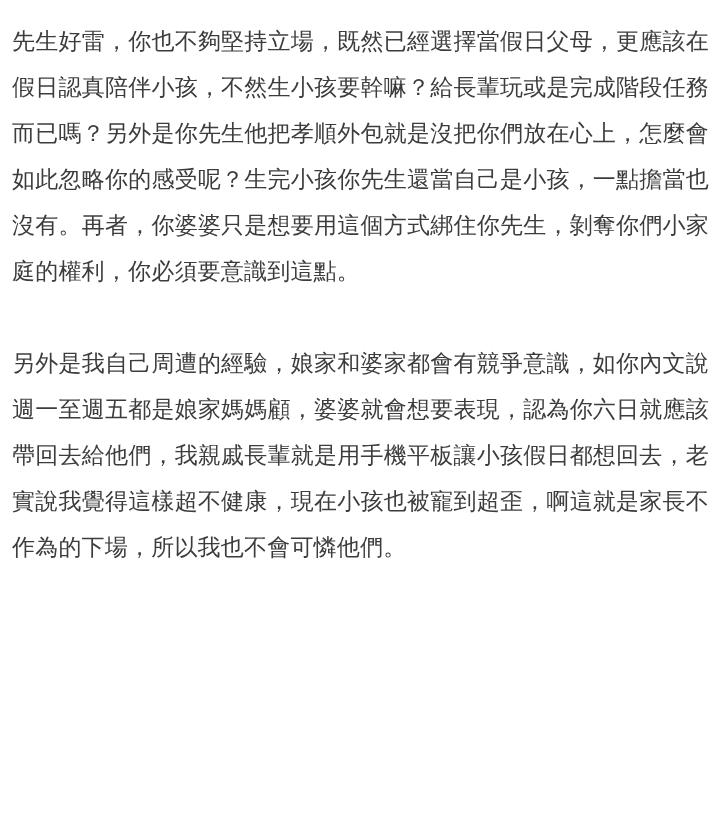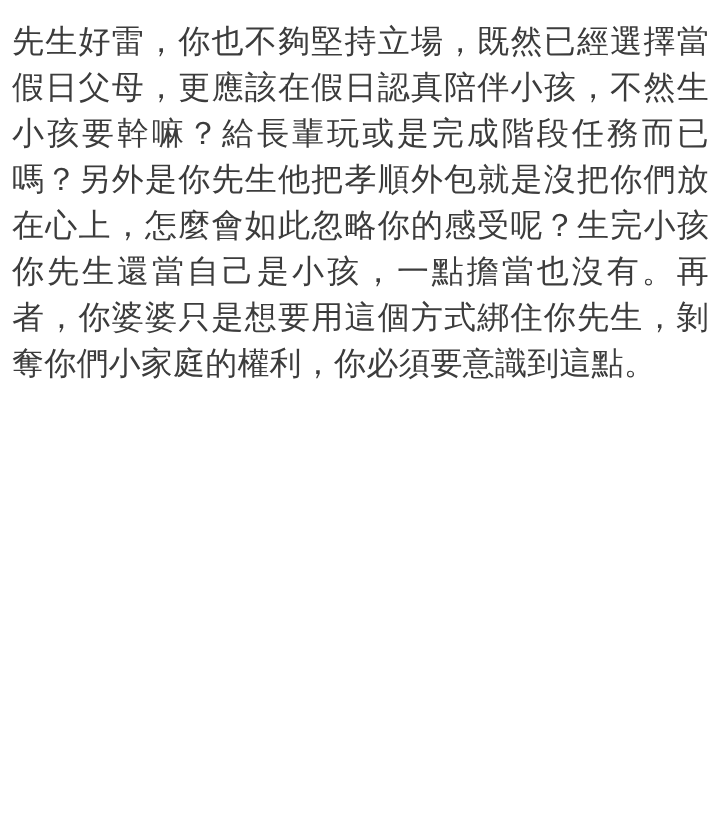--- a/index.html
+++ b/index.html
@@ -15,31 +15,32 @@
     overflow: hidden;
   }
   .page {
     width: 719px;
     height: 829px;
     box-sizing: border-box;
     padding: 18px 10px 10px 12px;
     background: #ffffff;
   }
   .paragraph {
-    font-size: 32px;
+    font-size: 23px;
     line-height: 46px;
     letter-spacing: 0.2px;
     color: #3c3c3c;
     text-align: justify;
     text-justify: inter-ideograph;
     margin: 0;
     font-weight: 400;
   }
   .paragraph + .paragraph {
     margin-top: 46px;
   }
 </style>
 </head>
 <body>
 
 <div class="page">
   <p class="paragraph">先生好雷，你也不夠堅持立場，既然已經選擇當假日父母，更應該在假日認真陪伴小孩，不然生小孩要幹嘛？給長輩玩或是完成階段任務而已嗎？另外是你先生他把孝順外包就是沒把你們放在心上，怎麼會如此忽略你的感受呢？生完小孩你先生還當自己是小孩，一點擔當也沒有。再者，你婆婆只是想要用這個方式綁住你先生，剝奪你們小家庭的權利，你必須要意識到這點。</p>
+  <p class="paragraph">另外是我自己周遭的經驗，娘家和婆家都會有競爭意識，如你內文說週一至週五都是娘家媽媽顧，婆婆就會想要表現，認為你六日就應該帶回去給他們，我親戚長輩就是用手機平板讓小孩假日都想回去，老實說我覺得這樣超不健康，現在小孩也被寵到超歪，啊這就是家長不作為的下場，所以我也不會可憐他們。</p>
 </div>
 
 </body></html>

